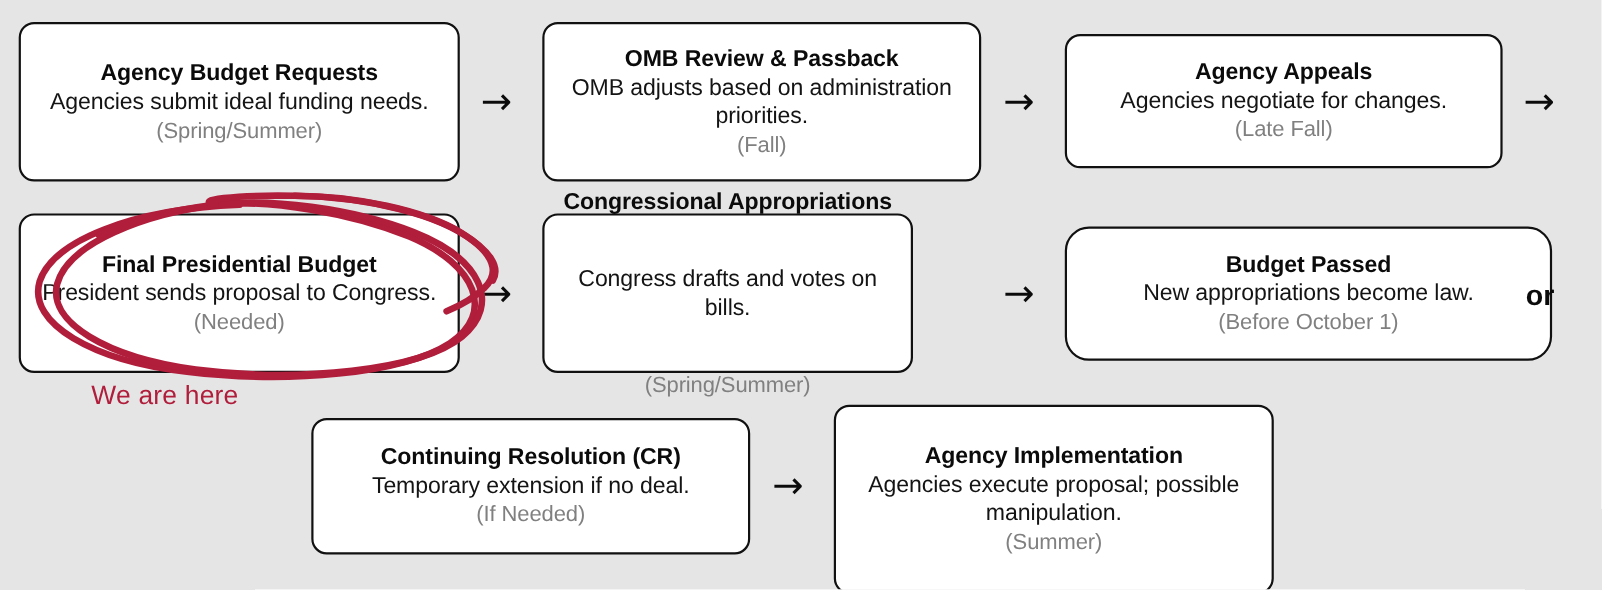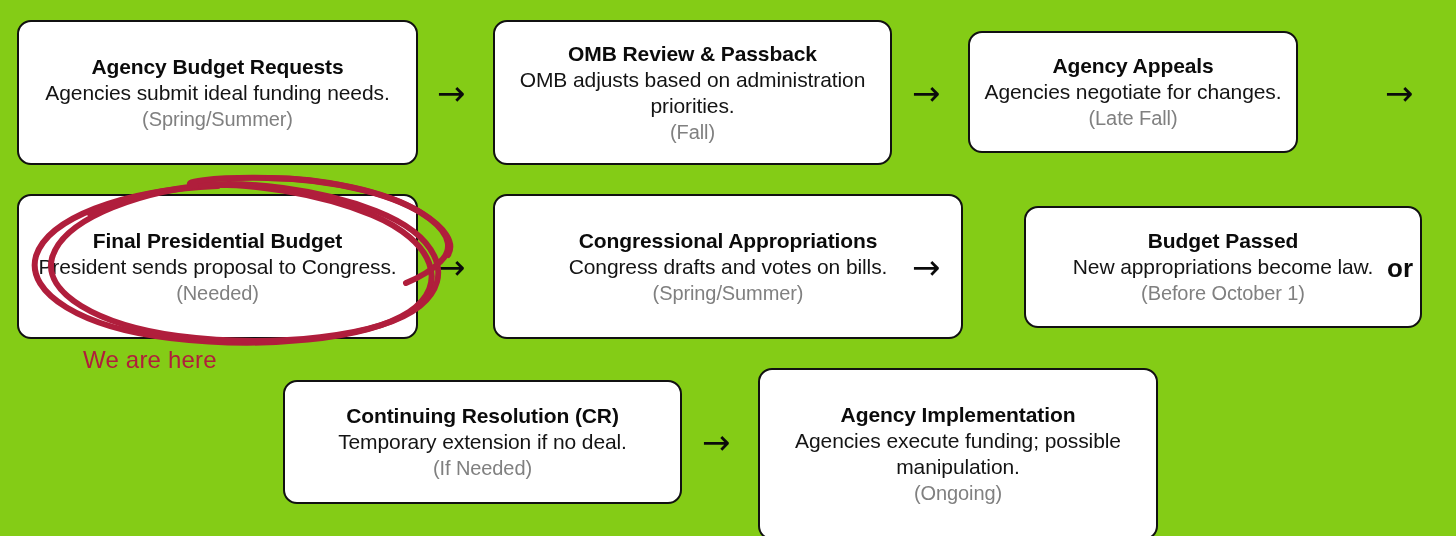--- a/index.html
+++ b/index.html
@@ -7,21 +7,21 @@
     padding: 0;
     background: #ffffff;
   }
   body {
     font-family: "Liberation Sans", sans-serif;
   }
   #canvas {
     position: relative;
     width: 1456px;
     height: 536px;
-    background: #84cc16;
+    background: #e5e5e5;
     overflow: hidden;
   }
   .node {
     position: absolute;
     box-sizing: border-box;
     border: 2.5px solid #111111;
     border-radius: 14px;
     background: #ffffff;
     display: flex;
     flex-direction: column;
@@ -100,64 +100,64 @@
   <div class="arrow" style="left:437px; top:76px;">→</div>
 
   <div class="node" style="left:493px; top:20px; width:399px; height:145px;justify-content:center;">
     <div class="node-title">OMB Review &amp; Passback</div>
     <div class="node-desc">OMB adjusts based on administration priorities.</div>
     <div class="node-when">(Fall)</div>
   </div>
 
   <div class="arrow" style="left:912px; top:76px;">→</div>
 
-  <div class="node" style="left:968px; top:31px; width:330px; height:122px;">
+  <div class="node" style="left:968px; top:31px; width:398px; height:122px;">
     <div class="node-title">Agency Appeals</div>
     <div class="node-desc">Agencies negotiate for changes.</div>
     <div class="node-when">(Late Fall)</div>
   </div>
 
   <div class="arrow" style="left:1385px; top:76px;">→</div>
 
   <div class="node" style="left:17px; top:194px; width:401px; height:145px;justify-content:center;">
     <div class="node-title">Final Presidential Budget</div>
     <div class="node-desc">President sends proposal to Congress.</div>
     <div class="node-when">(Needed)</div>
   </div>
 
   <div class="arrow" style="left:437px; top:250px;">→</div>
 
-  <div class="node" style="left:493px; top:194px; width:470px; height:145px;">
+  <div class="node" style="left:493px; top:194px; width:337px; height:145px;gap:44px;">
     <div class="node-title">Congressional Appropriations</div>
     <div class="node-desc">Congress drafts and votes on bills.</div>
     <div class="node-when">(Spring/Summer)</div>
   </div>
 
   <div class="arrow" style="left:912px; top:250px;">→</div>
 
-  <div class="node" style="left:1024px; top:206px; width:398px; height:122px;">
+  <div class="node" style="left:968px; top:206px; width:443px; height:122px;border-radius:22px;">
     <div class="node-title">Budget Passed</div>
     <div class="node-desc">New appropriations become law.</div>
     <div class="node-when">(Before October 1)</div>
   </div>
 
   <div class="orlabel" style="left:1387px; top:255px;">or</div>
 
   <div class="node" style="left:283px; top:380px; width:399px; height:124px;">
     <div class="node-title">Continuing Resolution (CR)</div>
     <div class="node-desc">Temporary extension if no deal.</div>
     <div class="node-when">(If Needed)</div>
   </div>
 
   <div class="arrow" style="left:702px; top:425px;">→</div>
 
   <div class="node" style="left:758px; top:368px; width:400px; height:172px;">
     <div class="node-title">Agency Implementation</div>
-    <div class="node-desc">Agencies execute funding; possible manipulation.</div>
-    <div class="node-when">(Ongoing)</div>
+    <div class="node-desc">Agencies execute proposal; possible manipulation.</div>
+    <div class="node-when">(Summer)</div>
   </div>
 
   <svg id="annot-svg" viewBox="0 0 1456 536" xmlns="http://www.w3.org/2000/svg">
     <g fill="none" stroke="#B01E3C" stroke-width="6" stroke-linecap="round" stroke-linejoin="round">
       <path d="M218,186 C120,190 48,219 36,256 C25,294 84,328 170,338
                C262,349 366,340 409,312 C450,285 434,241 372,215
                C316,192 246,183 205,185"></path>
       <path d="M205,185 C128,194 62,222 52,258 C43,293 97,325 178,336
                C272,348 382,337 420,306 C456,276 437,235 376,211
                C320,189 244,180 196,186 C152,192 113,200 90,214"></path>

